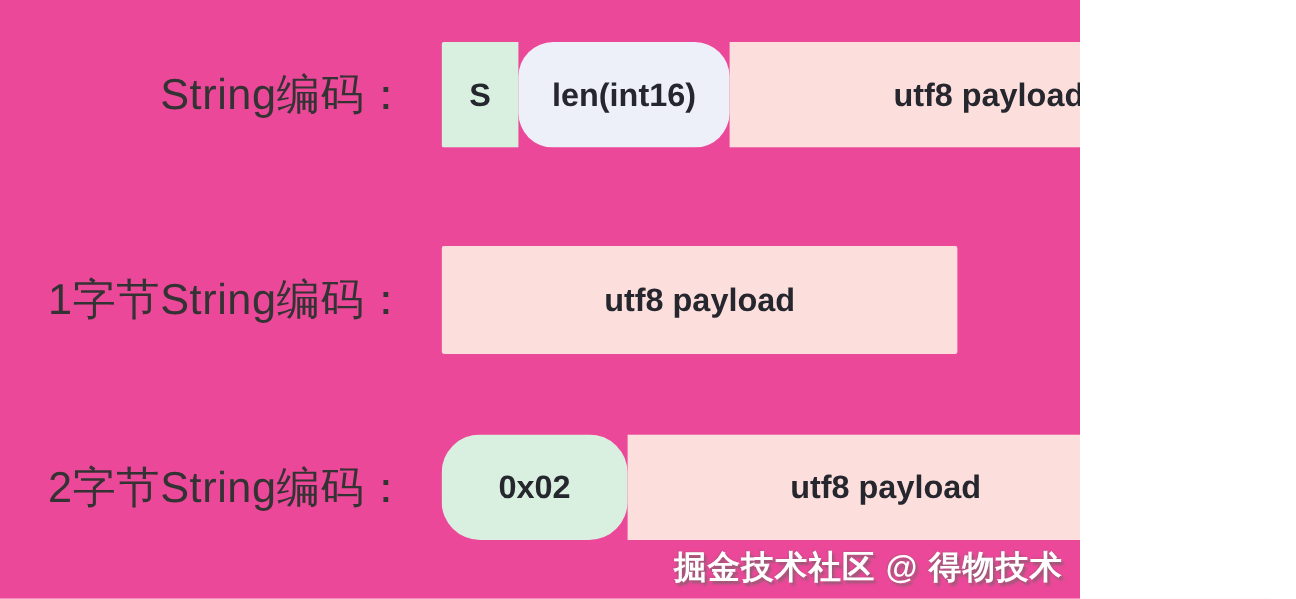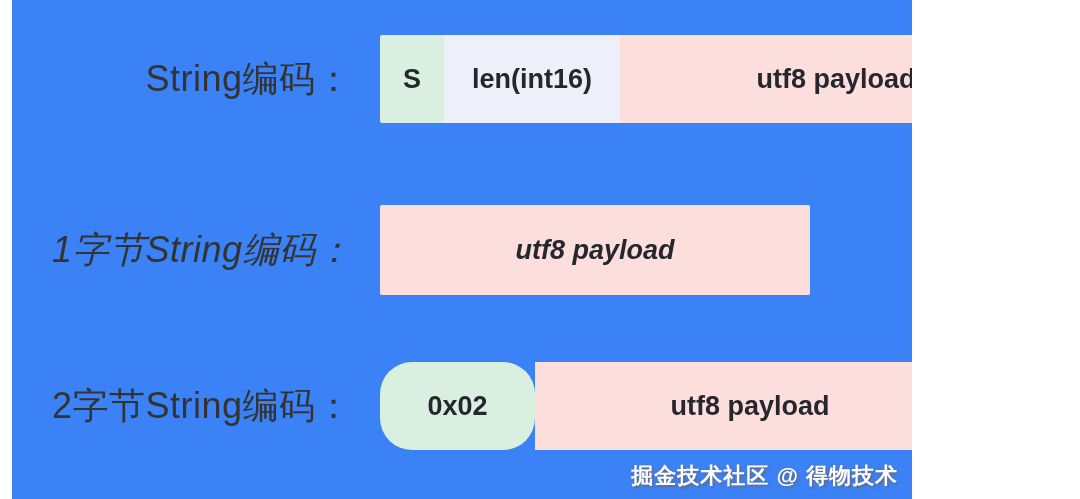--- a/index.html
+++ b/index.html
@@ -4,33 +4,32 @@
 <style>
   html, body {
     margin: 0;
     padding: 0;
     background: #ffffff;
   }
   .canvas {
     position: relative;
     width: 900px;
     height: 499px;
-    background: #3b82f6;
+    background: #ec4899;
     overflow: hidden;
     font-family: "Liberation Sans", "DejaVu Sans", sans-serif;
-    margin-left: 12px;
   }
   .row {
     position: absolute;
     left: 0;
     display: flex;
     align-items: stretch;
   }
   .row-1 { top: 35px;  height: 88px; }
-  .row-2 { top: 205px; height: 90px; font-style: italic; }
+  .row-2 { top: 205px; height: 90px; }
   .row-3 { top: 362px; height: 88px; }
   .label {
     width: 368px;
     box-sizing: border-box;
     padding-right: 28px;
     display: flex;
     align-items: center;
     justify-content: flex-end;
     font-size: 36px;
     color: #333333;
@@ -57,40 +56,40 @@
   .r1-s1 { width: 176px; }
   .r1-s2 { width: 432px; }
   .r2-s0 { width: 155px; }
   .r2-s1 { width: 430px; }
   .r3-s0 { width: 155px; }
   .r3-s1 { width: 430px; }
   .watermark {
     position: absolute;
     right: 14px;
     bottom: 8px;
-    font-size: 22px;
+    font-size: 27px;
     font-weight: bold;
     color: #ffffff;
     letter-spacing: 1px;
     text-shadow:
       2px 2px 2px rgba(110, 100, 100, 0.65),
       -1px -1px 1px rgba(110, 100, 100, 0.25);
     white-space: nowrap;
   }
 </style>
 </head>
 <body>
 
 <div class="canvas">
 
   <div class="row row-1">
     <div class="label">String编码：</div>
     <div class="segments">
       <div class="seg r1-s0" style="background-color: rgb(217, 239, 224);">S</div>
-      <div class="seg r1-s1" style="background-color: rgb(237, 240, 248);">len(int16)</div>
+      <div class="seg r1-s1" style="background-color: rgb(237, 240, 248); border-radius: 29px;">len(int16)</div>
       <div class="seg r1-s2" style="background-color: rgb(252, 223, 220);">utf8 payload</div>
     </div>
   </div>
 
   <div class="row row-2">
     <div class="label">1字节String编码：</div>
     <div class="segments">
       <div class="seg r2-s1" style="background-color: rgb(252, 223, 220);">utf8 payload</div>
     </div>
   </div>

